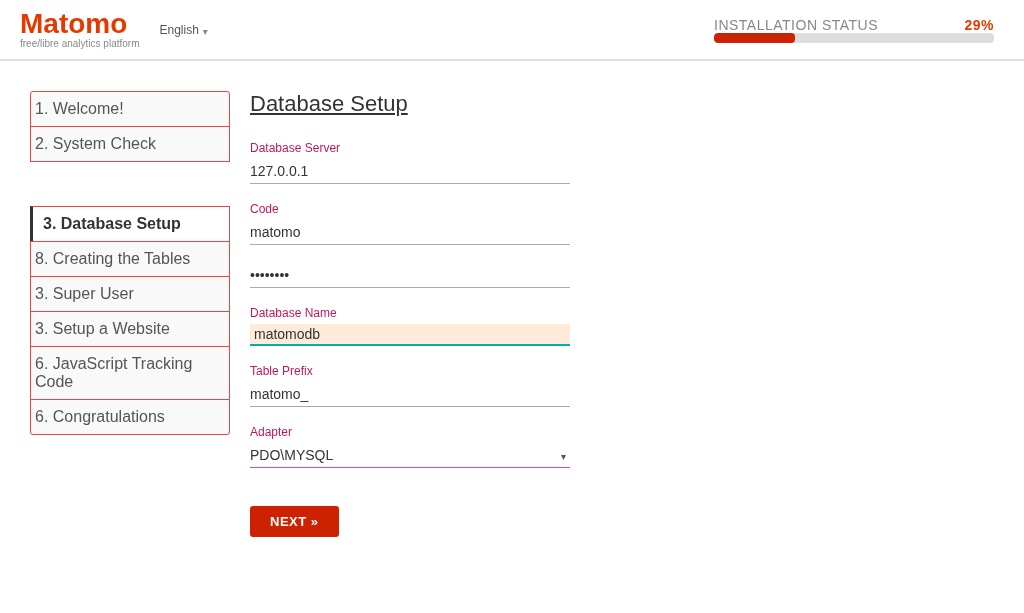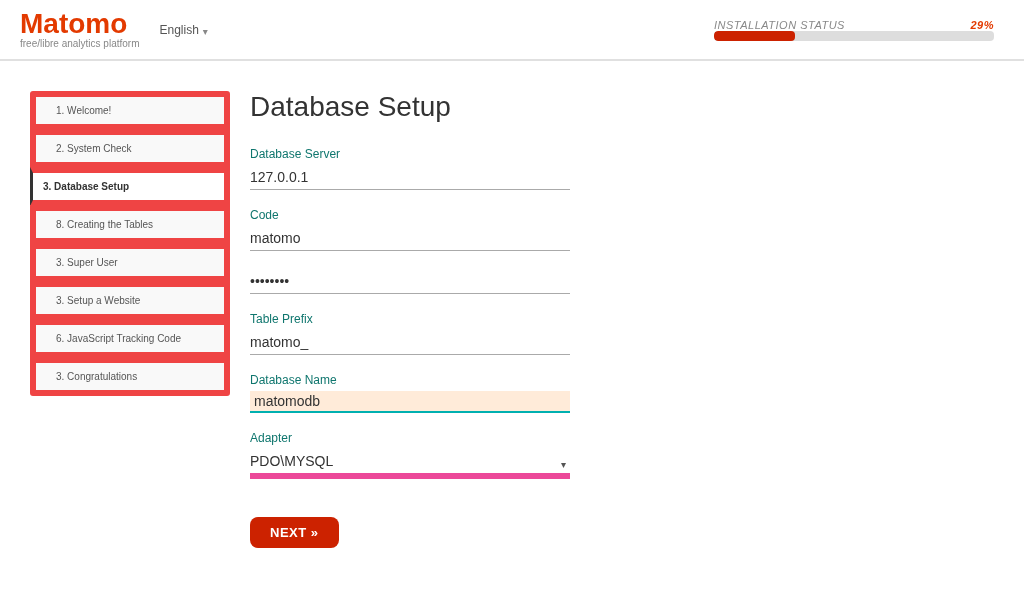--- a/index.html
+++ b/index.html
@@ -48,28 +48,27 @@
     .lang-selector .chevron {
       font-size: 10px;
       color: #888;
     }
 
     
     .install-status {
       text-align: right;
     }
     .install-status-label {
-      font-size: 11px;
+      font-size: 14px;
       color: #888;
       letter-spacing: 0.5px;
       text-transform: uppercase;
       display: flex;
       justify-content: space-between;
       align-items: center;
-      font-style: italic;
     }
     .install-status-pct {
       color: #e33a00;
       font-weight: bold;
     }
     .progress-bar-bg {
       width: 280px;
       height: 10px;
       background: #ddd;
       border-radius: 4px;
@@ -96,63 +95,65 @@
       min-height: calc(613px - 80px);
     }
 
     
     .sidebar {
       width: 200px;
       flex-shrink: 0;
     }
     .sidebar-item {
       display: block;
-      padding: 8px 20px;
-      font-size: 10px;
+      padding: 8px 4px;
+      font-size: 16px;
       color: #555;
       text-decoration: none;
-      border: 6px solid #ef4444;
+      border: 1px solid #ef4444;
       margin-bottom: -1px;
       background: #f9f9f9;
       cursor: pointer;
     }
     .sidebar-item.active {
       background: #fff;
       color: #333;
       font-weight: bold;
       border-left: 3px solid #333;
       padding-left: 10px;
+      margin-top: 45px;
     }
     .sidebar-item:first-child {
       border-radius: 3px 3px 0 0;
     }
     .sidebar-item:last-child {
       border-radius: 0 0 3px 3px;
     }
 
     
     .content {
       flex: 1;
       max-width: 640px;
     }
     .content h1 {
-      font-size: 28px;
+      font-size: 22px;
       font-weight: normal;
       color: #333;
       margin-bottom: 24px;
+      text-decoration: underline;
     }
 
     
     .form-group {
       margin-bottom: 18px;
     }
     .form-label {
       display: block;
       font-size: 12px;
-      color: #0f766e;
+      color: #be185d;
       margin-bottom: 4px;
     }
     .form-input {
       display: block;
       width: 320px;
       border: none;
       border-bottom: 1px solid #aaa;
       padding: 4px 0;
       font-size: 14px;
       color: #333;
@@ -166,21 +167,21 @@
     }
 
     
     .form-select-wrapper {
       position: relative;
       width: 320px;
     }
     .form-select {
       width: 100%;
       border: none;
-      border-bottom: 6px solid #ec4899;
+      border-bottom: 1px solid #ec4899;
       padding: 4px 24px 4px 0;
       font-size: 14px;
       color: #333;
       background: transparent;
       appearance: none;
       -webkit-appearance: none;
       outline: none;
       cursor: pointer;
     }
     .select-chevron {
@@ -195,21 +196,21 @@
 
     
     .btn-next {
       display: inline-block;
       padding: 8px 20px;
       background: #cc2200;
       color: #fff;
       font-size: 13px;
       font-weight: bold;
       border: none;
-      border-radius: 8px;
+      border-radius: 3px;
       cursor: pointer;
       margin-top: 20px;
       letter-spacing: 0.5px;
     }
   </style>
 </head>
 <body>
 
 <div class="header">
   <div class="header-left">
@@ -238,21 +239,21 @@
 <div class="main">
 
   <nav class="sidebar">
     <div class="sidebar-item">1. Welcome!</div>
     <div class="sidebar-item">2. System Check</div>
     <div class="sidebar-item active">3. Database Setup</div>
     <div class="sidebar-item">8. Creating the Tables</div>
     <div class="sidebar-item">3. Super User</div>
     <div class="sidebar-item">3. Setup a Website</div>
     <div class="sidebar-item">6. JavaScript Tracking Code</div>
-    <div class="sidebar-item">3. Congratulations</div>
+    <div class="sidebar-item">6. Congratulations</div>
   </nav>
 
   <div class="content">
     <h1>Database Setup</h1>
 
     
     <div class="form-group">
       <label class="form-label">Database Server</label>
       <input class="form-input" type="text" value="127.0.0.1" style="">
     </div>
@@ -263,28 +264,28 @@
       <input class="form-input" type="text" value="matomo" style="">
     </div>
 
     
     <div class="form-group">
       <input class="form-input" type="password" value="password" style="">
     </div>
 
     
     <div class="form-group">
+      <label class="form-label">Database Name</label>
+      <input class="form-input highlighted" type="text" value="matomodb" style="">
+    </div>
+
+    
+    <div class="form-group">
       <label class="form-label">Table Prefix</label>
       <input class="form-input" type="text" value="matomo_" style="">
-    </div>
-
-    
-    <div class="form-group">
-      <label class="form-label">Database Name</label>
-      <input class="form-input highlighted" type="text" value="matomodb" style="">
     </div>
 
     
     <div class="form-group">
       <label class="form-label">Adapter</label>
       <div class="form-select-wrapper">
         <select class="form-select">
           <option value="PDO\MYSQL">PDO\MYSQL</option>
           <option value="PDO\PGSQL">PDO\PGSQL</option>
         </select>

